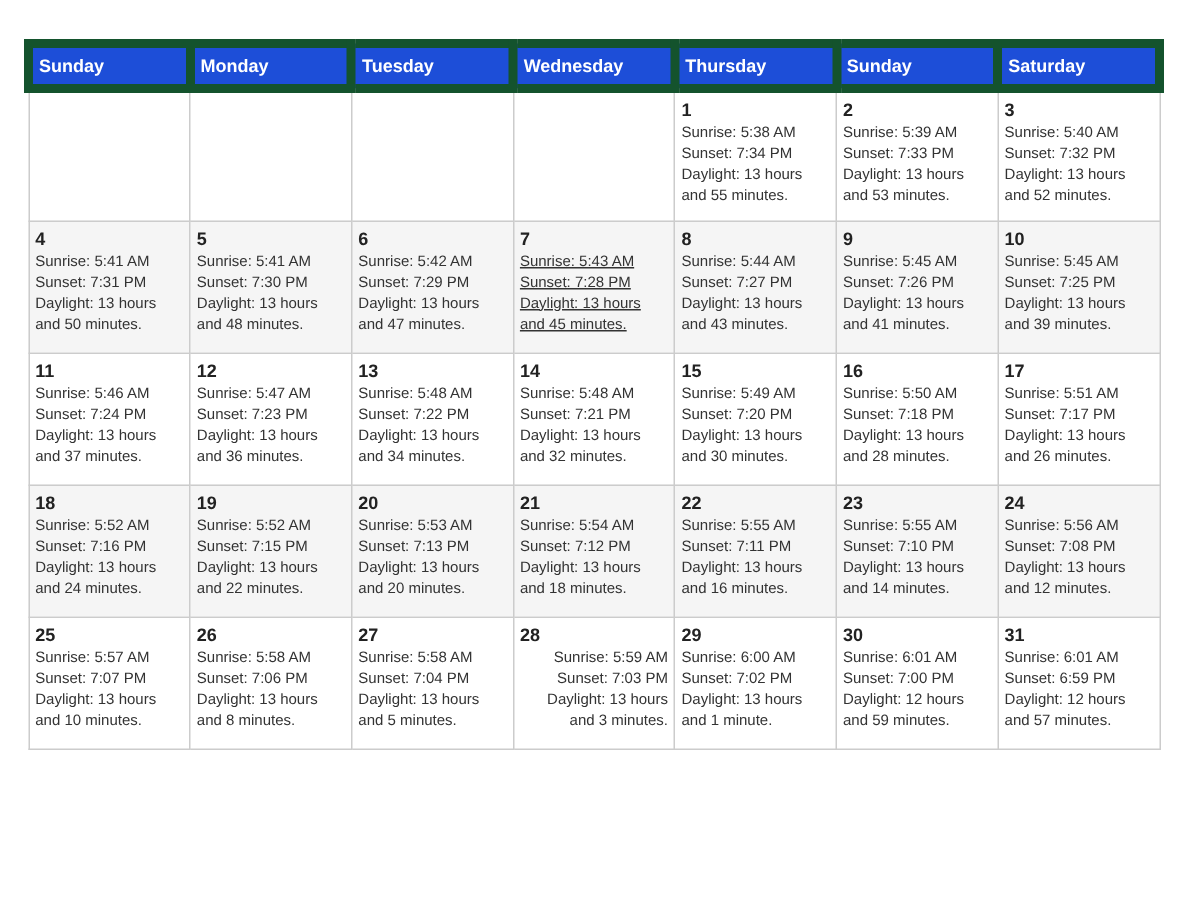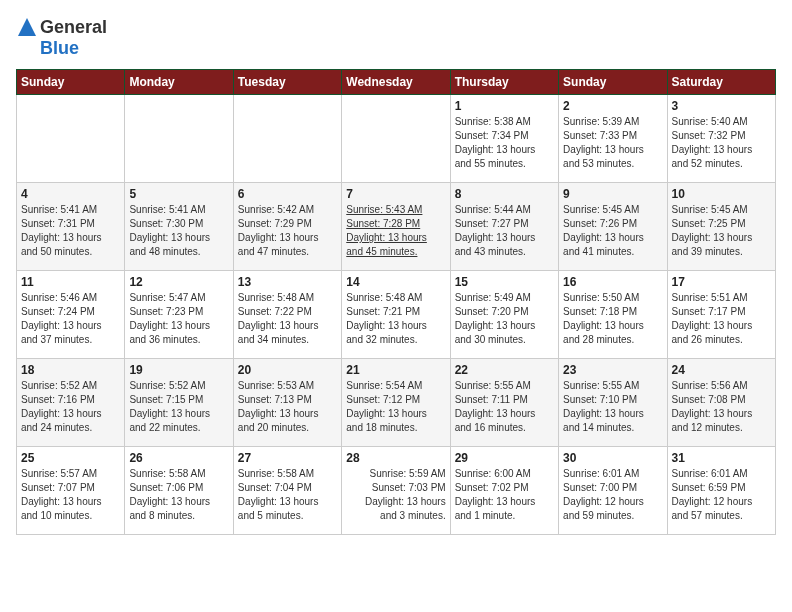--- a/index.html
+++ b/index.html
@@ -36,27 +36,27 @@
     .location {
       font-size: 16px;
       color: #555;
     }
     table {
       width: 100%;
       border-collapse: collapse;
       table-layout: fixed;
     }
     thead tr th {
-      background-color: #7f1d1d;
+      background-color: #1d4ed8;
       color: #fff;
       font-size: 12px;
       font-weight: bold;
       padding: 5px 4px;
       text-align: left;
-      border: 1px solid #14532d;
+      border: 6px solid #14532d;
       margin-left: 40px;
     }
     tbody tr td {
       border: 1px solid #ccc;
       vertical-align: top;
       padding: 4px 4px;
       font-size: 10px;
       color: #333;
       height: 88px;
       background: #fff;
@@ -76,31 +76,20 @@
       color: #333;
     }
     .empty-cell {
       background: #fff !important;
     }
   </style>
 </head>
 <body>
 
 <div class="header">
-  <div class="logo">
-    <div class="logo-row">
-      <svg width="22" height="22" viewBox="0 0 22 22" style="margin-right:2px;">
-        <polygon points="11,2 20,20 2,20" fill="#2271c3"></polygon>
-      </svg>
-      <span style="font-size:18px;font-weight:bold;color:#333;">General</span>
-    </div>
-    <div class="logo-row" style="padding-left:24px;">
-      <span style="font-size:18px;font-weight:bold;color:#2271c3;">Blue</span>
-    </div>
-  </div>
   <div class="title-area">
   </div>
 </div>
 
 <table>
   <thead>
     <tr>
     <th>Sunday</th>
         <th>Monday</th>
         <th>Tuesday</th>

